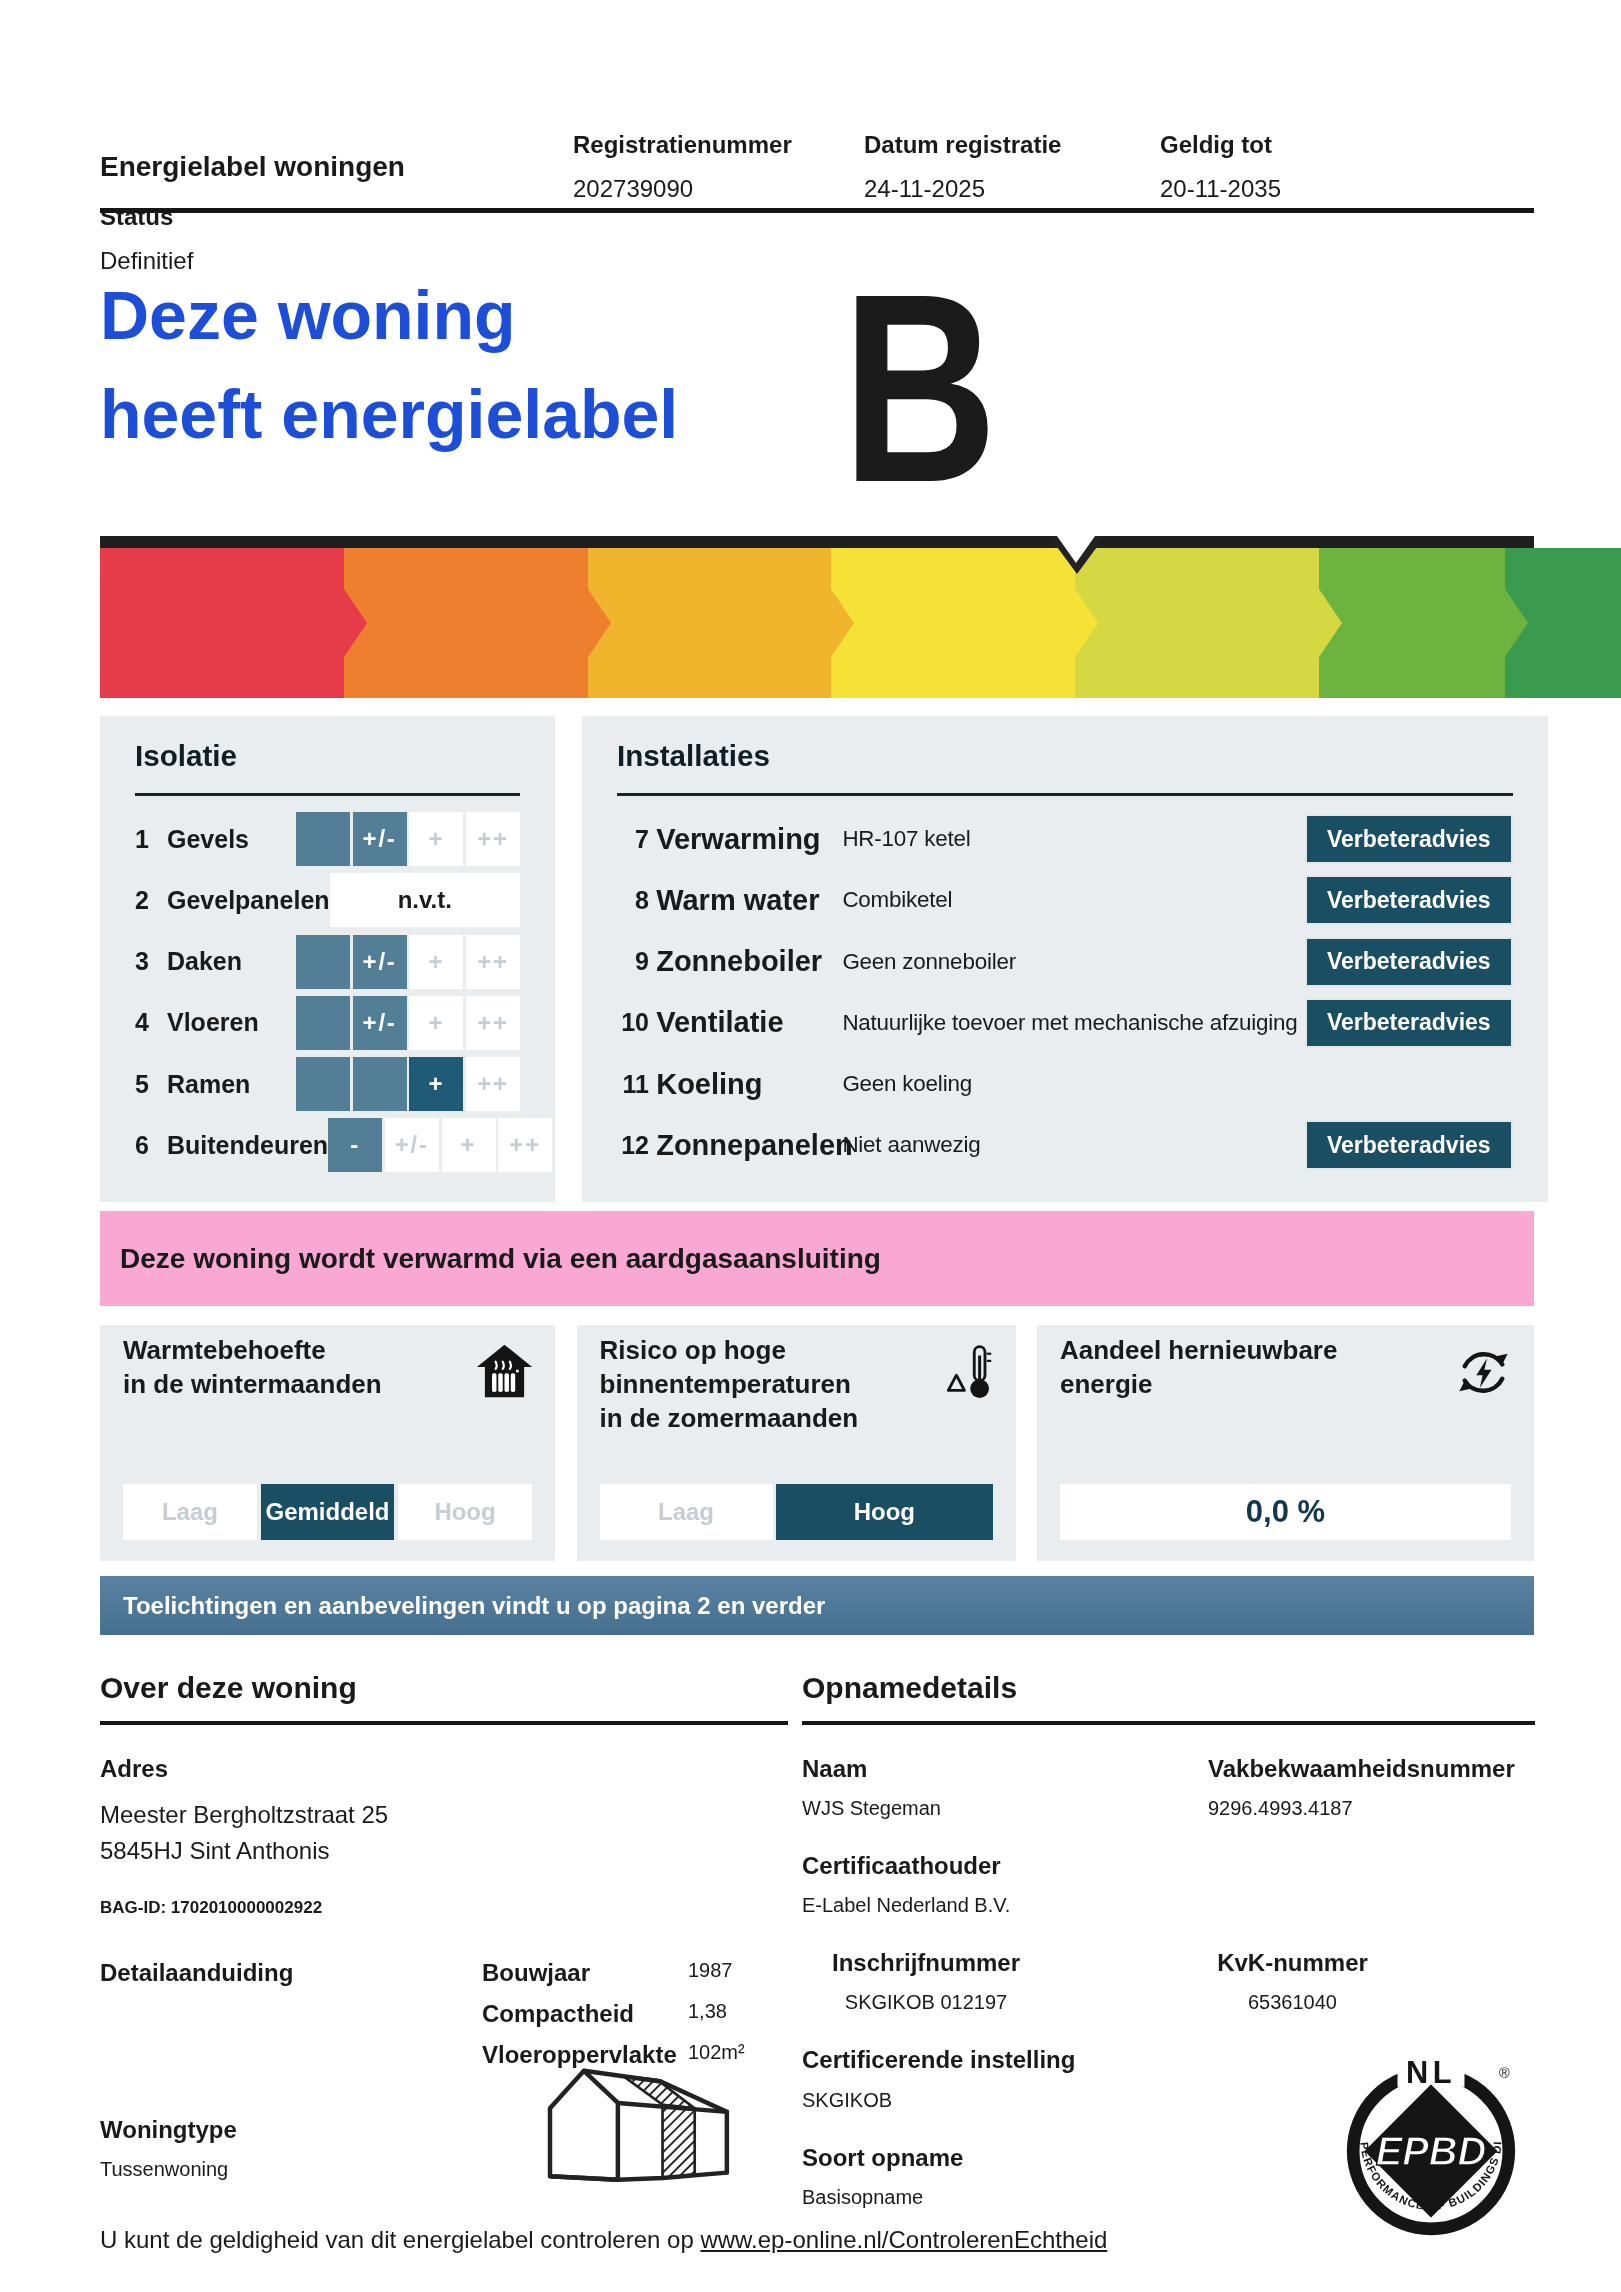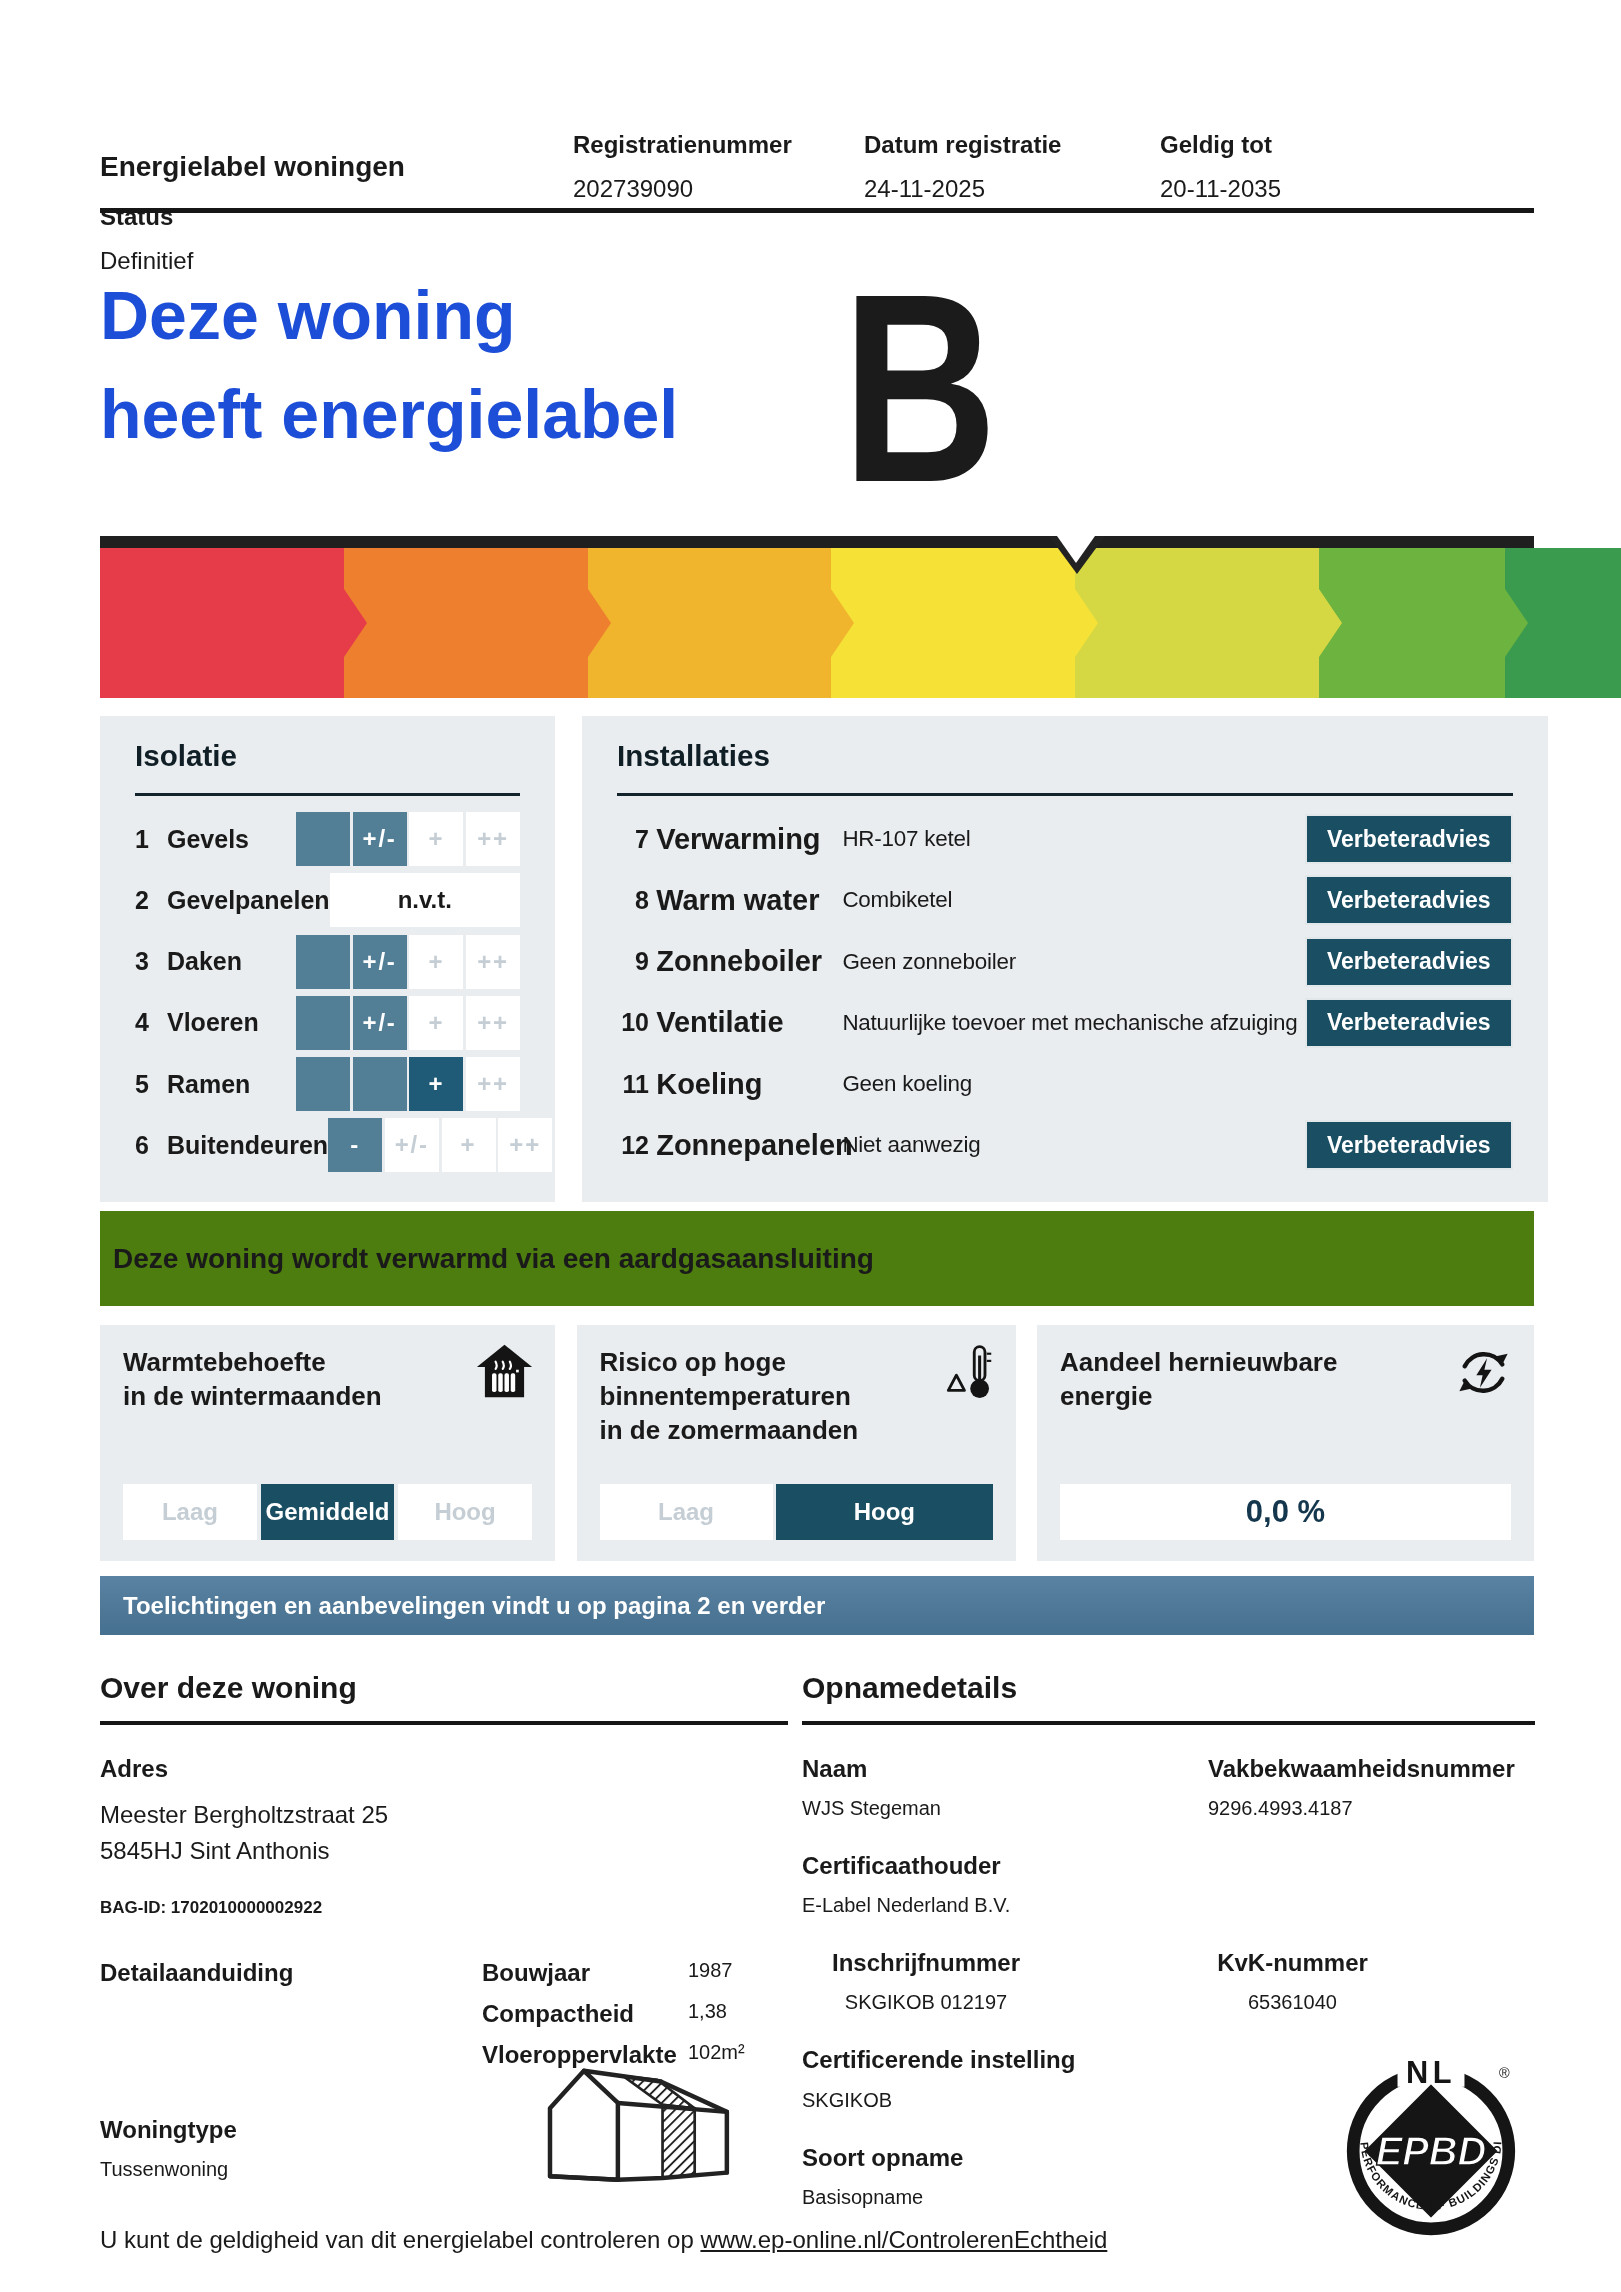--- a/index.html
+++ b/index.html
@@ -59,27 +59,27 @@
   .inst-row{display:grid;grid-template-columns:32px 179px 1fr 208px;column-gap:7.2px;
             align-items:center;height:54px;margin-bottom:7.2px;}
   .inst-num{font-weight:bold;font-size:25px;text-align:right;}
   .inst-label{font-weight:bold;font-size:29px;}
   .inst-value{font-size:22.4px;white-space:nowrap;letter-spacing:-0.2px;}
   .advice-btn{background:#1a4e63;color:#fff;font-weight:bold;font-size:23px;height:50px;
               display:flex;align-items:center;justify-content:center;border:2.7px solid #e2e8ea;
               font-family:"Liberation Sans",sans-serif;box-sizing:border-box;cursor:pointer;}
 
   
-  .gas-band{position:absolute;left:100px;top:1211px;right:87px;height:95px;background:#4d7c0f;
-            display:flex;align-items:center;padding-left:13px;font-size:28px;font-weight:bold;box-sizing:border-box;}
+  .gas-band{position:absolute;left:100px;top:1211px;right:87px;height:95px;background:#f9a8d4;
+            display:flex;align-items:center;padding-left:20px;font-size:28px;font-weight:bold;box-sizing:border-box;}
 
   
   .tri-panels{position:absolute;left:100px;top:1325px;right:87px;height:236px;display:grid;
               grid-template-columns:455px 439px 1fr;gap:21.5px;}
-  .tpanel{background:#e9edef;position:relative;padding:20px 23px;box-sizing:border-box;}
+  .tpanel{background:#e9edef;position:relative;padding:8px 23px;box-sizing:border-box;}
   .tpanel-title div{font-size:26px;font-weight:bold;line-height:34px;}
   .tpanel-icon{position:absolute;top:18px;right:21.5px;}
   .opts{position:absolute;left:23px;right:23px;bottom:21.5px;display:flex;gap:3.6px;height:56px;}
   .opt{flex:1;display:flex;align-items:center;justify-content:center;font-weight:bold;
        font-size:24px;background:#ffffff;color:#c5ced4;}
   .opt.selected{background:#1a4e63;color:#ffffff;}
   .opt.wide{flex:1.25;}
   .value-box{position:absolute;left:23px;right:23px;bottom:21.5px;height:56px;background:#ffffff;
              display:flex;align-items:center;justify-content:center;font-weight:bold;font-size:31px;color:#14374e;}
 

